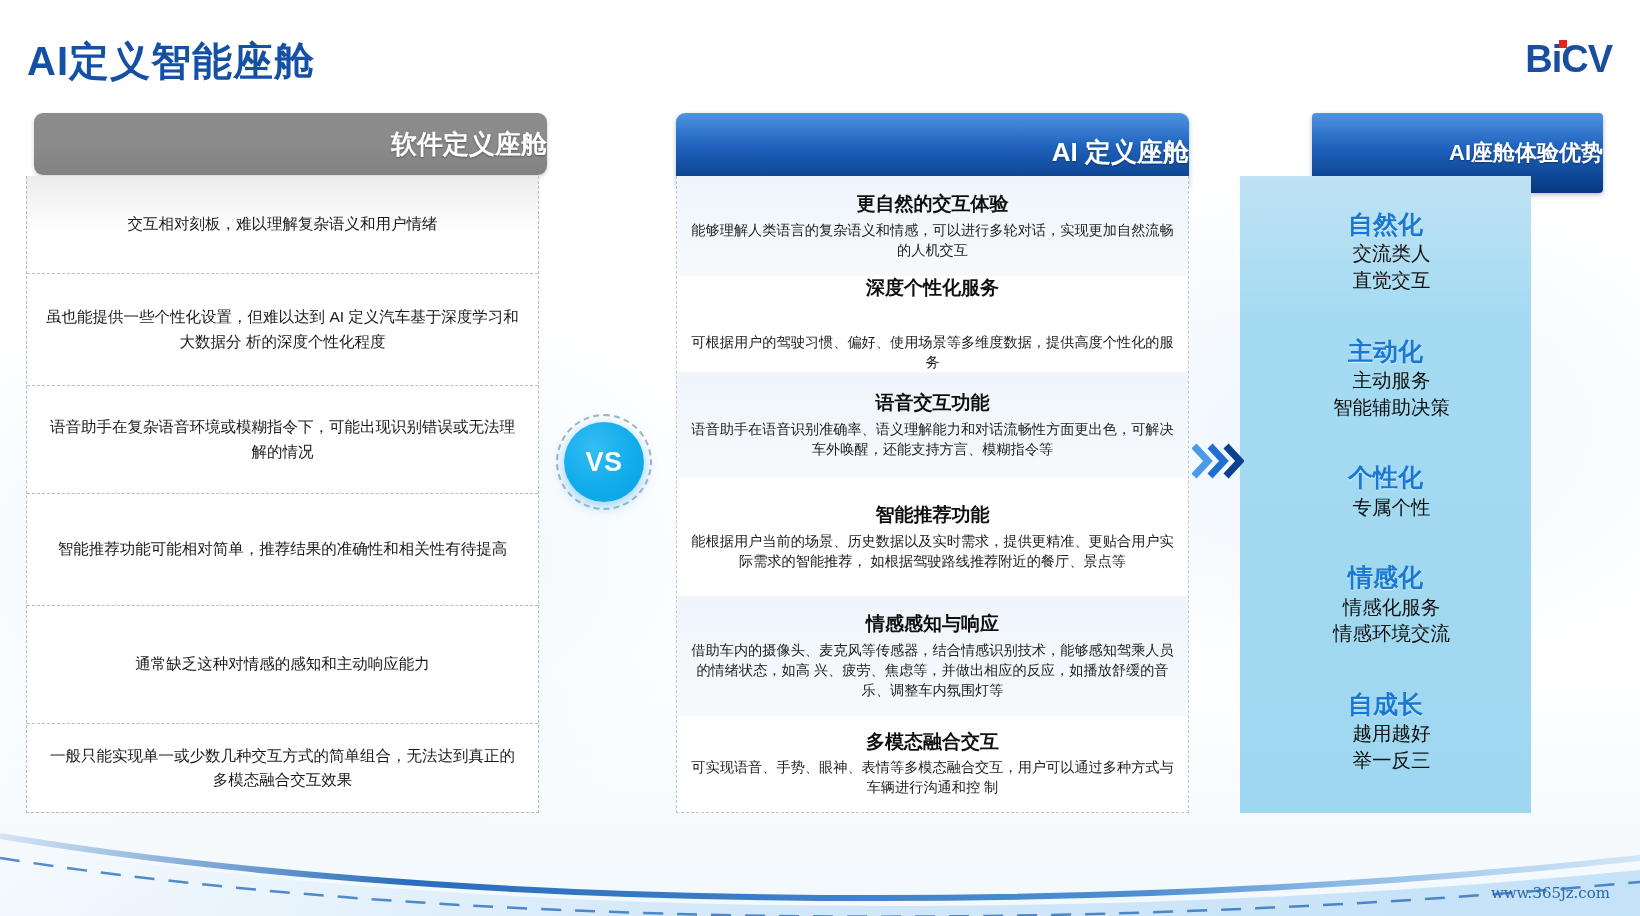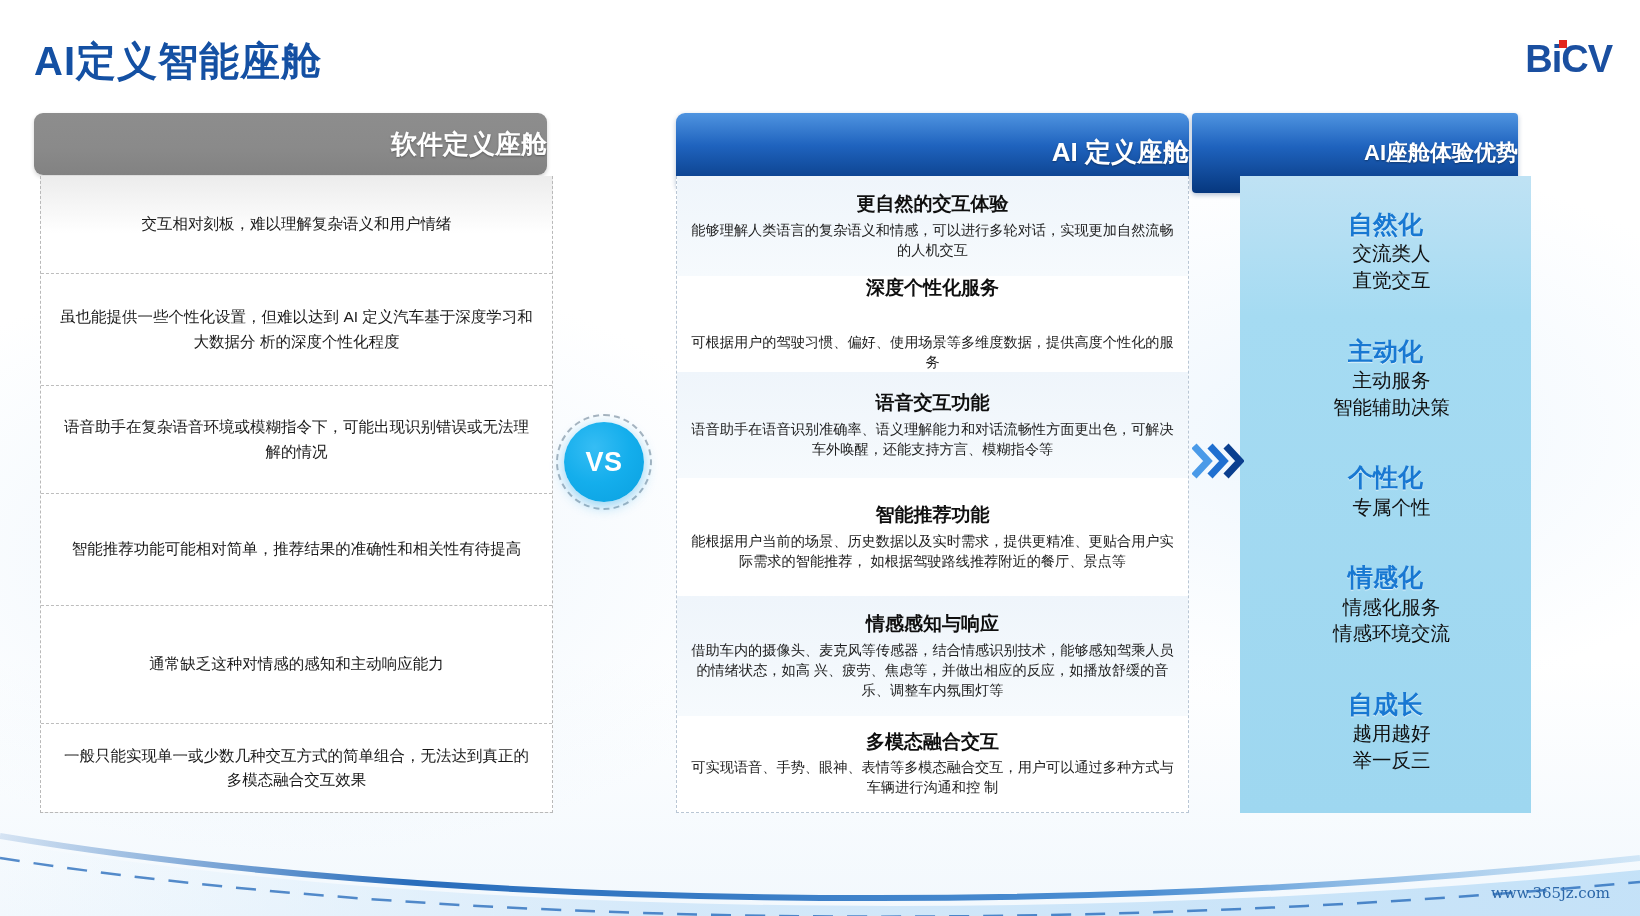--- a/index.html
+++ b/index.html
@@ -17,21 +17,21 @@
       radial-gradient(ellipse 720px 420px at 300px 560px,rgba(224,238,250,.55),rgba(255,255,255,0) 70%),
       radial-gradient(ellipse 640px 380px at 1320px 430px,rgba(222,238,252,.5),rgba(255,255,255,0) 72%),
       linear-gradient(180deg,#ffffff 0%,#ffffff 72%,#f2f8fd 100%);
   }
   .bg-bottom{
     position:absolute;left:0;bottom:0;width:1640px;height:120px;overflow:hidden;
   }
 
   
   .page-title{
-    position:absolute;left:34px;top:34px;
+    position:absolute;left:27px;top:34px;
     font-size:40px;font-weight:bold;color:#1450a3;letter-spacing:1px;
     white-space:nowrap;
   }
   .logo{
     position:absolute;right:28px;top:38px;
     font-size:38px;font-weight:bold;color:#1a4fa0;letter-spacing:-1px;
     font-family:"Liberation Sans","DejaVu Sans",sans-serif;
   }
   .logo .dot{
     display:inline-block;width:8px;height:8px;background:#e3261c;
@@ -47,21 +47,21 @@
     text-shadow:0 1px 2px rgba(0,0,0,.35);
   }
 
   
   #left-head{
     left:34px;top:113px;width:513px;height:62px;font-size:26px;
     background:linear-gradient(180deg,#8d8d8d 0%,#8a8a8a 55%,#828282 100%);
     box-shadow:0 2px 4px rgba(0,0,0,.18);
   }
   #left-body{
-    position:absolute;left:40px;top:176px;width:513px;height:637px;
+    position:absolute;left:26px;top:176px;width:513px;height:637px;
     border:1px dashed #b9b9b9;border-top:none;
     background:linear-gradient(180deg,#ececec 0%,#ffffff 9%,#ffffff 100%);
     box-sizing:border-box;
   }
   .lrow{
     border-bottom:1px dashed #bdbdbd;
     display:flex;align-items:center;justify-content:center;
     box-sizing:border-box;padding:6px 18px;
   }
   .lrow:last-child{border-bottom:none;}
@@ -90,25 +90,24 @@
   .mrow.plain{background:#ffffff;}
   .mrow .mt{
     font-size:19px;font-weight:bold;color:#0f0f0f;line-height:1.3;margin-bottom:3px;
   }
   .mrow .md{
     font-size:14.2px;color:#1d1d1d;line-height:1.42;
   }
 
   
   #right-head{
-    left:1192px;top:113px;width:291px;height:80px;font-size:22px;
+    left:1312px;top:113px;width:291px;height:80px;font-size:22px;
     background:linear-gradient(180deg,#4f94e0 0%,#1f63be 42%,#06377e 100%);
     border-radius:4px;
     box-shadow:0 2px 5px rgba(10,50,110,.30);
-    padding-left:35px;
   }
   #right-body{
     position:absolute;left:1240px;top:176px;width:291px;height:637px;
     background:linear-gradient(180deg,#bfe2f4 0%,#a5dbf2 22%,#9ed7f0 100%);
     display:flex;flex-direction:column;justify-content:space-around;
     padding:12px 0 18px;box-sizing:border-box;
   }
   .rgrp{text-align:center;}
   .rgrp .rh{
     font-size:25px;font-weight:bold;color:#1878d2;line-height:1.25;

